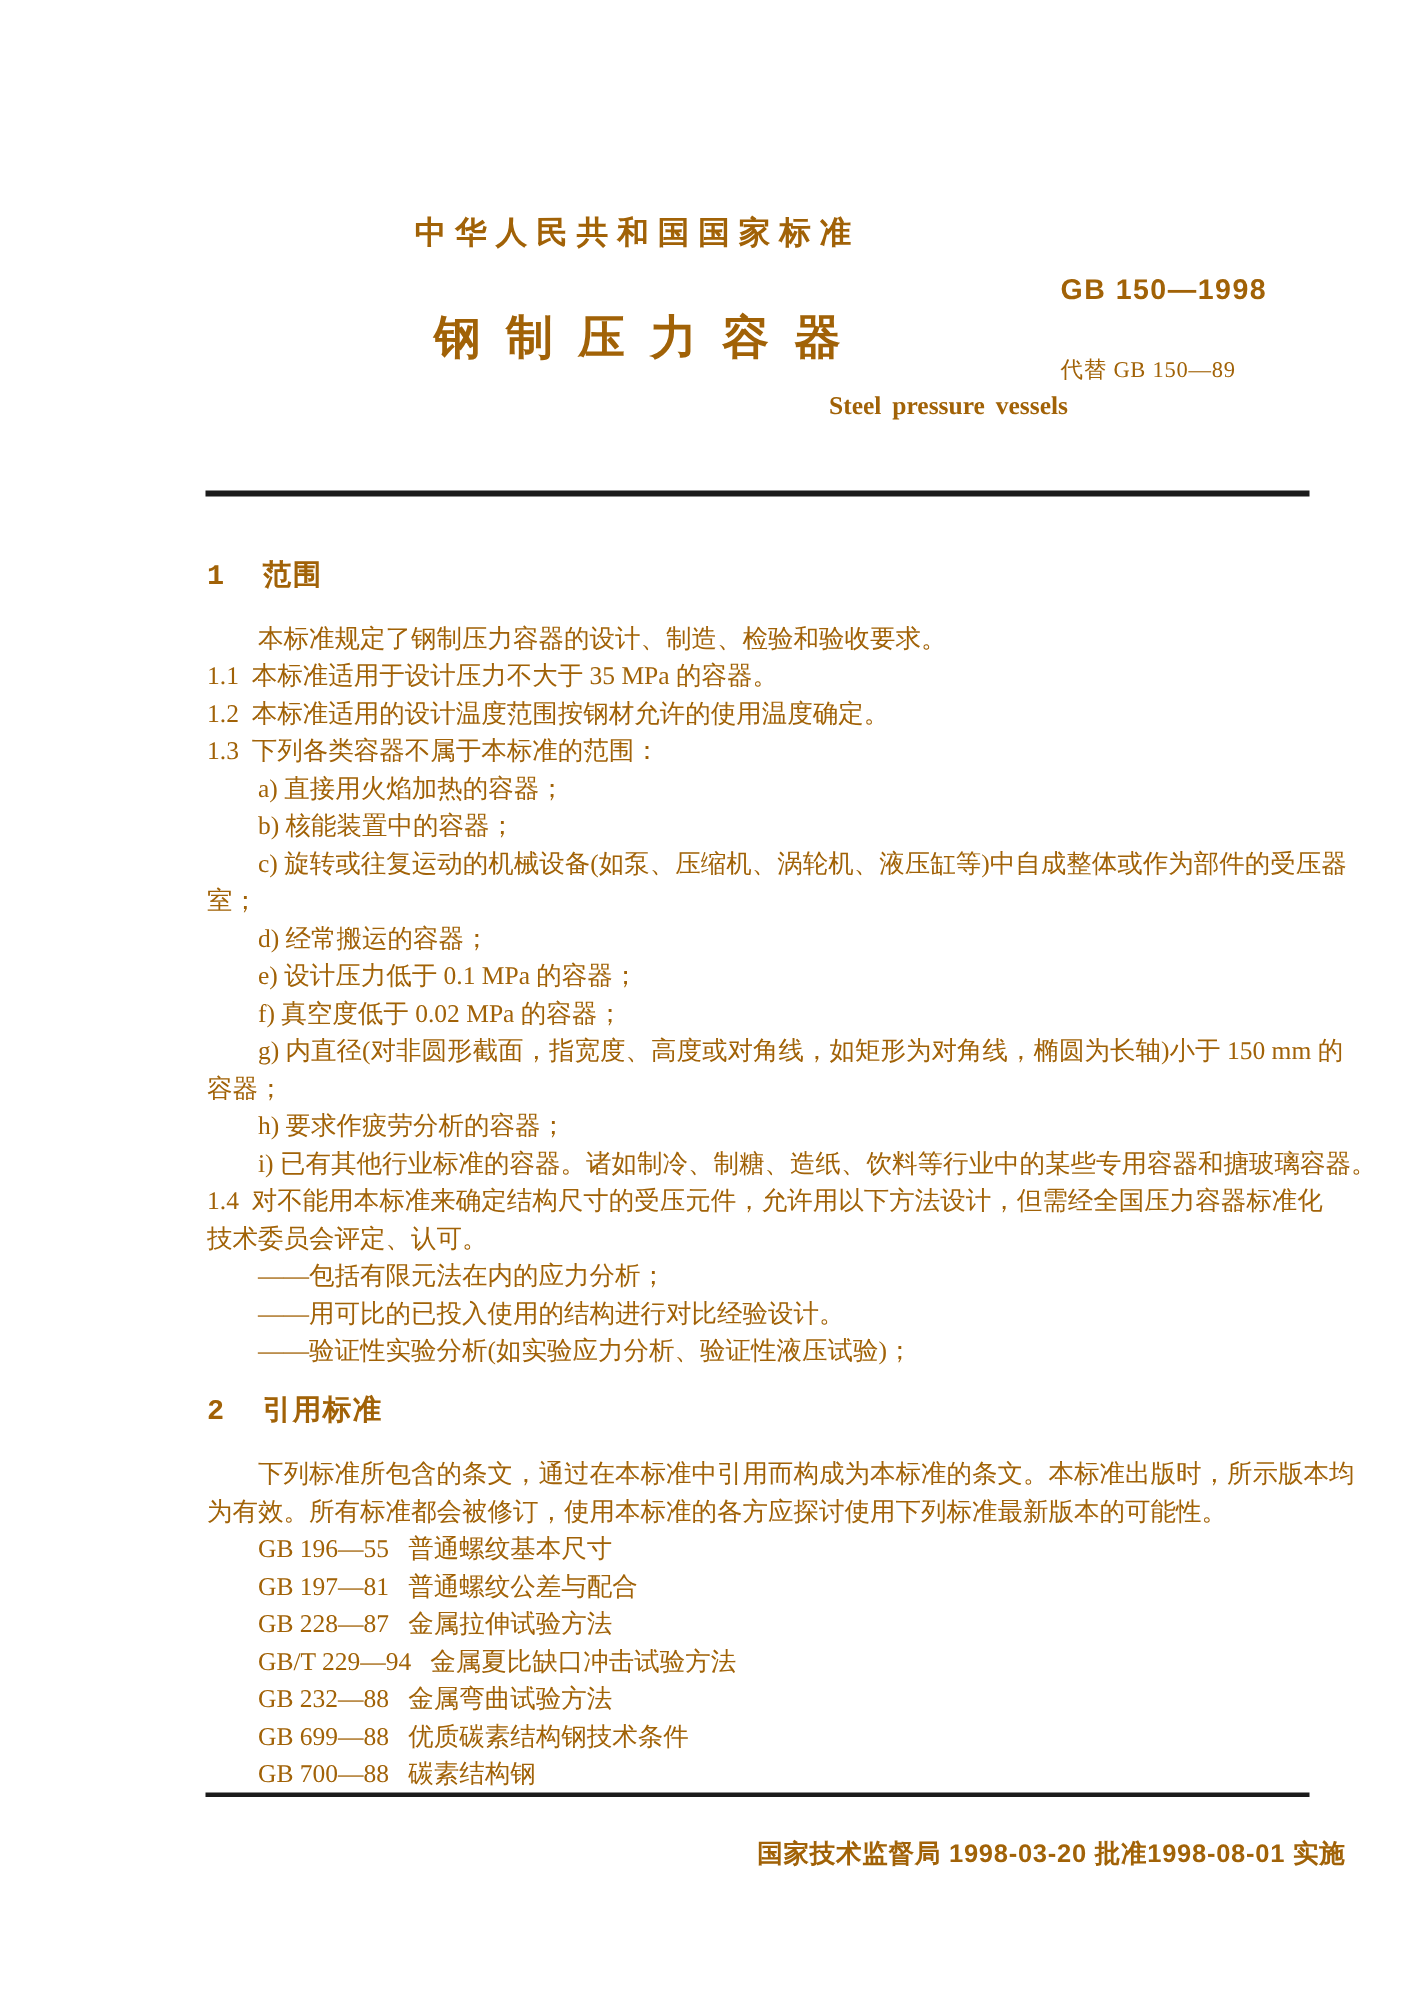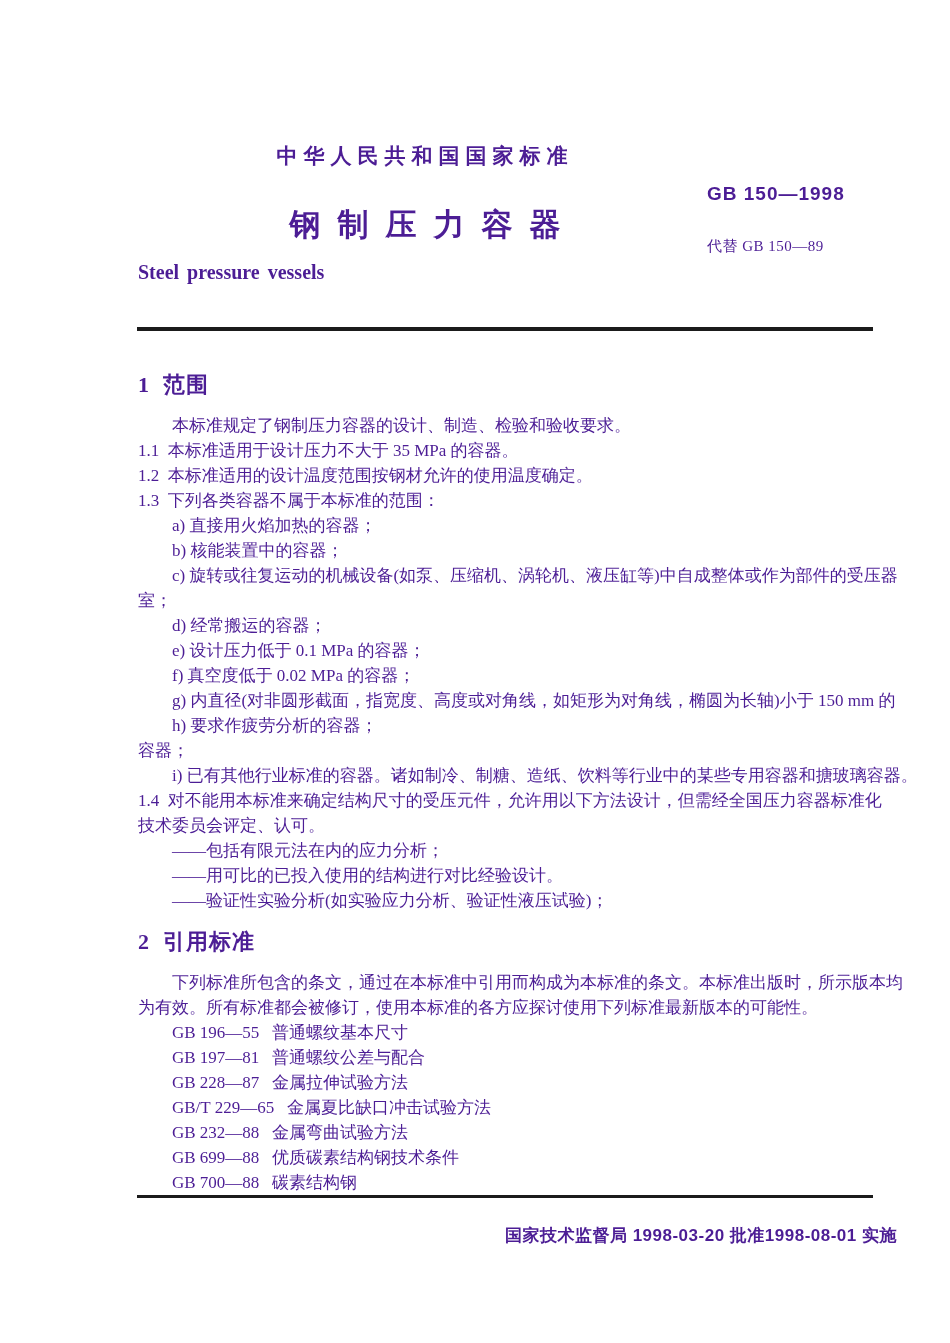--- a/index.html
+++ b/index.html
@@ -1,21 +1,21 @@
 <!DOCTYPE html>
 <html><head>
 <meta charset="utf-8">
 <style>
   html, body { margin: 0; padding: 0; }
   .page {
     position: relative;
     width: 950px;
     height: 1343px;
     background: #ffffff;
-    color: #4c1d95;
+    color: #a16207;
     overflow: hidden;
     font-family: "Liberation Serif", serif;
   }
   
   .std-label {
     position: absolute;
     top: 144px; left: 138px; width: 574px;
     text-align: center;
     font-family: "Liberation Sans", sans-serif;
     font-weight: bold;
@@ -48,45 +48,45 @@
   .replaces {
     position: absolute;
     top: 237px; left: 707px;
     font-size: 15px;
     letter-spacing: 0.5px;
     white-space: nowrap;
   }
   .title-en {
     position: absolute;
     top: 261px; left: 138px; width: 574px;
-    text-align: left;
+    text-align: right;
     font-family: "Liberation Serif", serif;
     font-weight: bold;
-    font-size: 20px;
+    font-size: 17px;
     word-spacing: 3px;
     white-space: nowrap;
   }
   .rule { position: absolute; background: #1b1b1b; }
   .rule-top    { top: 327px;  left: 137px; width: 736px; height: 4px; }
   .rule-bottom { top: 1195px; left: 137px; width: 736px; height: 3px; }
   
   .doc-body {
     position: absolute;
     top: 372px; left: 138px; width: 800px;
   }
   .ln {
     font-size: 17px;
     line-height: 25px;
     white-space: pre;
   }
   .ln.p1 { padding-left: 34px; }
   .ln.h {
-    font-family: Liberation Serif, serif;
+    font-family: Liberation Mono, monospace;
     font-weight: bold;
-    font-size: 22px;
+    font-size: 19px;
     letter-spacing: 1px;
     margin: 16px 0 16px 0;
   }
   .ln.h:first-child { margin-top: 0; }
   
   .doc-footer {
     position: absolute;
     top: 1224px; left: 138px; width: 739px;
     display: flex;
     justify-content: flex-end;
@@ -122,35 +122,35 @@
       <div class="ln p0">1.2  本标准适用的设计温度范围按钢材允许的使用温度确定。</div>
       <div class="ln p0">1.3  下列各类容器不属于本标准的范围：</div>
       <div class="ln p1">a) 直接用火焰加热的容器；</div>
       <div class="ln p1">b) 核能装置中的容器；</div>
       <div class="ln p1">c) 旋转或往复运动的机械设备(如泵、压缩机、涡轮机、液压缸等)中自成整体或作为部件的受压器</div>
       <div class="ln p0">室；</div>
       <div class="ln p1">d) 经常搬运的容器；</div>
       <div class="ln p1">e) 设计压力低于 0.1 MPa 的容器；</div>
       <div class="ln p1">f) 真空度低于 0.02 MPa 的容器；</div>
       <div class="ln p1">g) 内直径(对非圆形截面，指宽度、高度或对角线，如矩形为对角线，椭圆为长轴)小于 150 mm 的</div>
+      <div class="ln p0">容器；</div>
       <div class="ln p1">h) 要求作疲劳分析的容器；</div>
-      <div class="ln p0">容器；</div>
       <div class="ln p1">i) 已有其他行业标准的容器。诸如制冷、制糖、造纸、饮料等行业中的某些专用容器和搪玻璃容器。</div>
       <div class="ln p0">1.4  对不能用本标准来确定结构尺寸的受压元件，允许用以下方法设计，但需经全国压力容器标准化</div>
       <div class="ln p0">技术委员会评定、认可。</div>
       <div class="ln p1">——包括有限元法在内的应力分析；</div>
       <div class="ln p1">——用可比的已投入使用的结构进行对比经验设计。</div>
       <div class="ln p1">——验证性实验分析(如实验应力分析、验证性液压试验)；</div>
       <div class="ln h">2  引用标准</div>
       <div class="ln p1">下列标准所包含的条文，通过在本标准中引用而构成为本标准的条文。本标准出版时，所示版本均</div>
       <div class="ln p0">为有效。所有标准都会被修订，使用本标准的各方应探讨使用下列标准最新版本的可能性。</div>
       <div class="ln p1">GB 196—55   普通螺纹基本尺寸</div>
       <div class="ln p1">GB 197—81   普通螺纹公差与配合</div>
       <div class="ln p1">GB 228—87   金属拉伸试验方法</div>
-      <div class="ln p1">GB/T 229—65   金属夏比缺口冲击试验方法</div>
+      <div class="ln p1">GB/T 229—94   金属夏比缺口冲击试验方法</div>
       <div class="ln p1">GB 232—88   金属弯曲试验方法</div>
       <div class="ln p1">GB 699—88   优质碳素结构钢技术条件</div>
       <div class="ln p1">GB 700—88   碳素结构钢</div>
     </main>
 
   <div class="rule rule-bottom"></div>
 
   <footer class="doc-footer">
     <span>国家技术监督局 1998-03-20 批准</span>
     <span>1998-08-01 实施</span>

